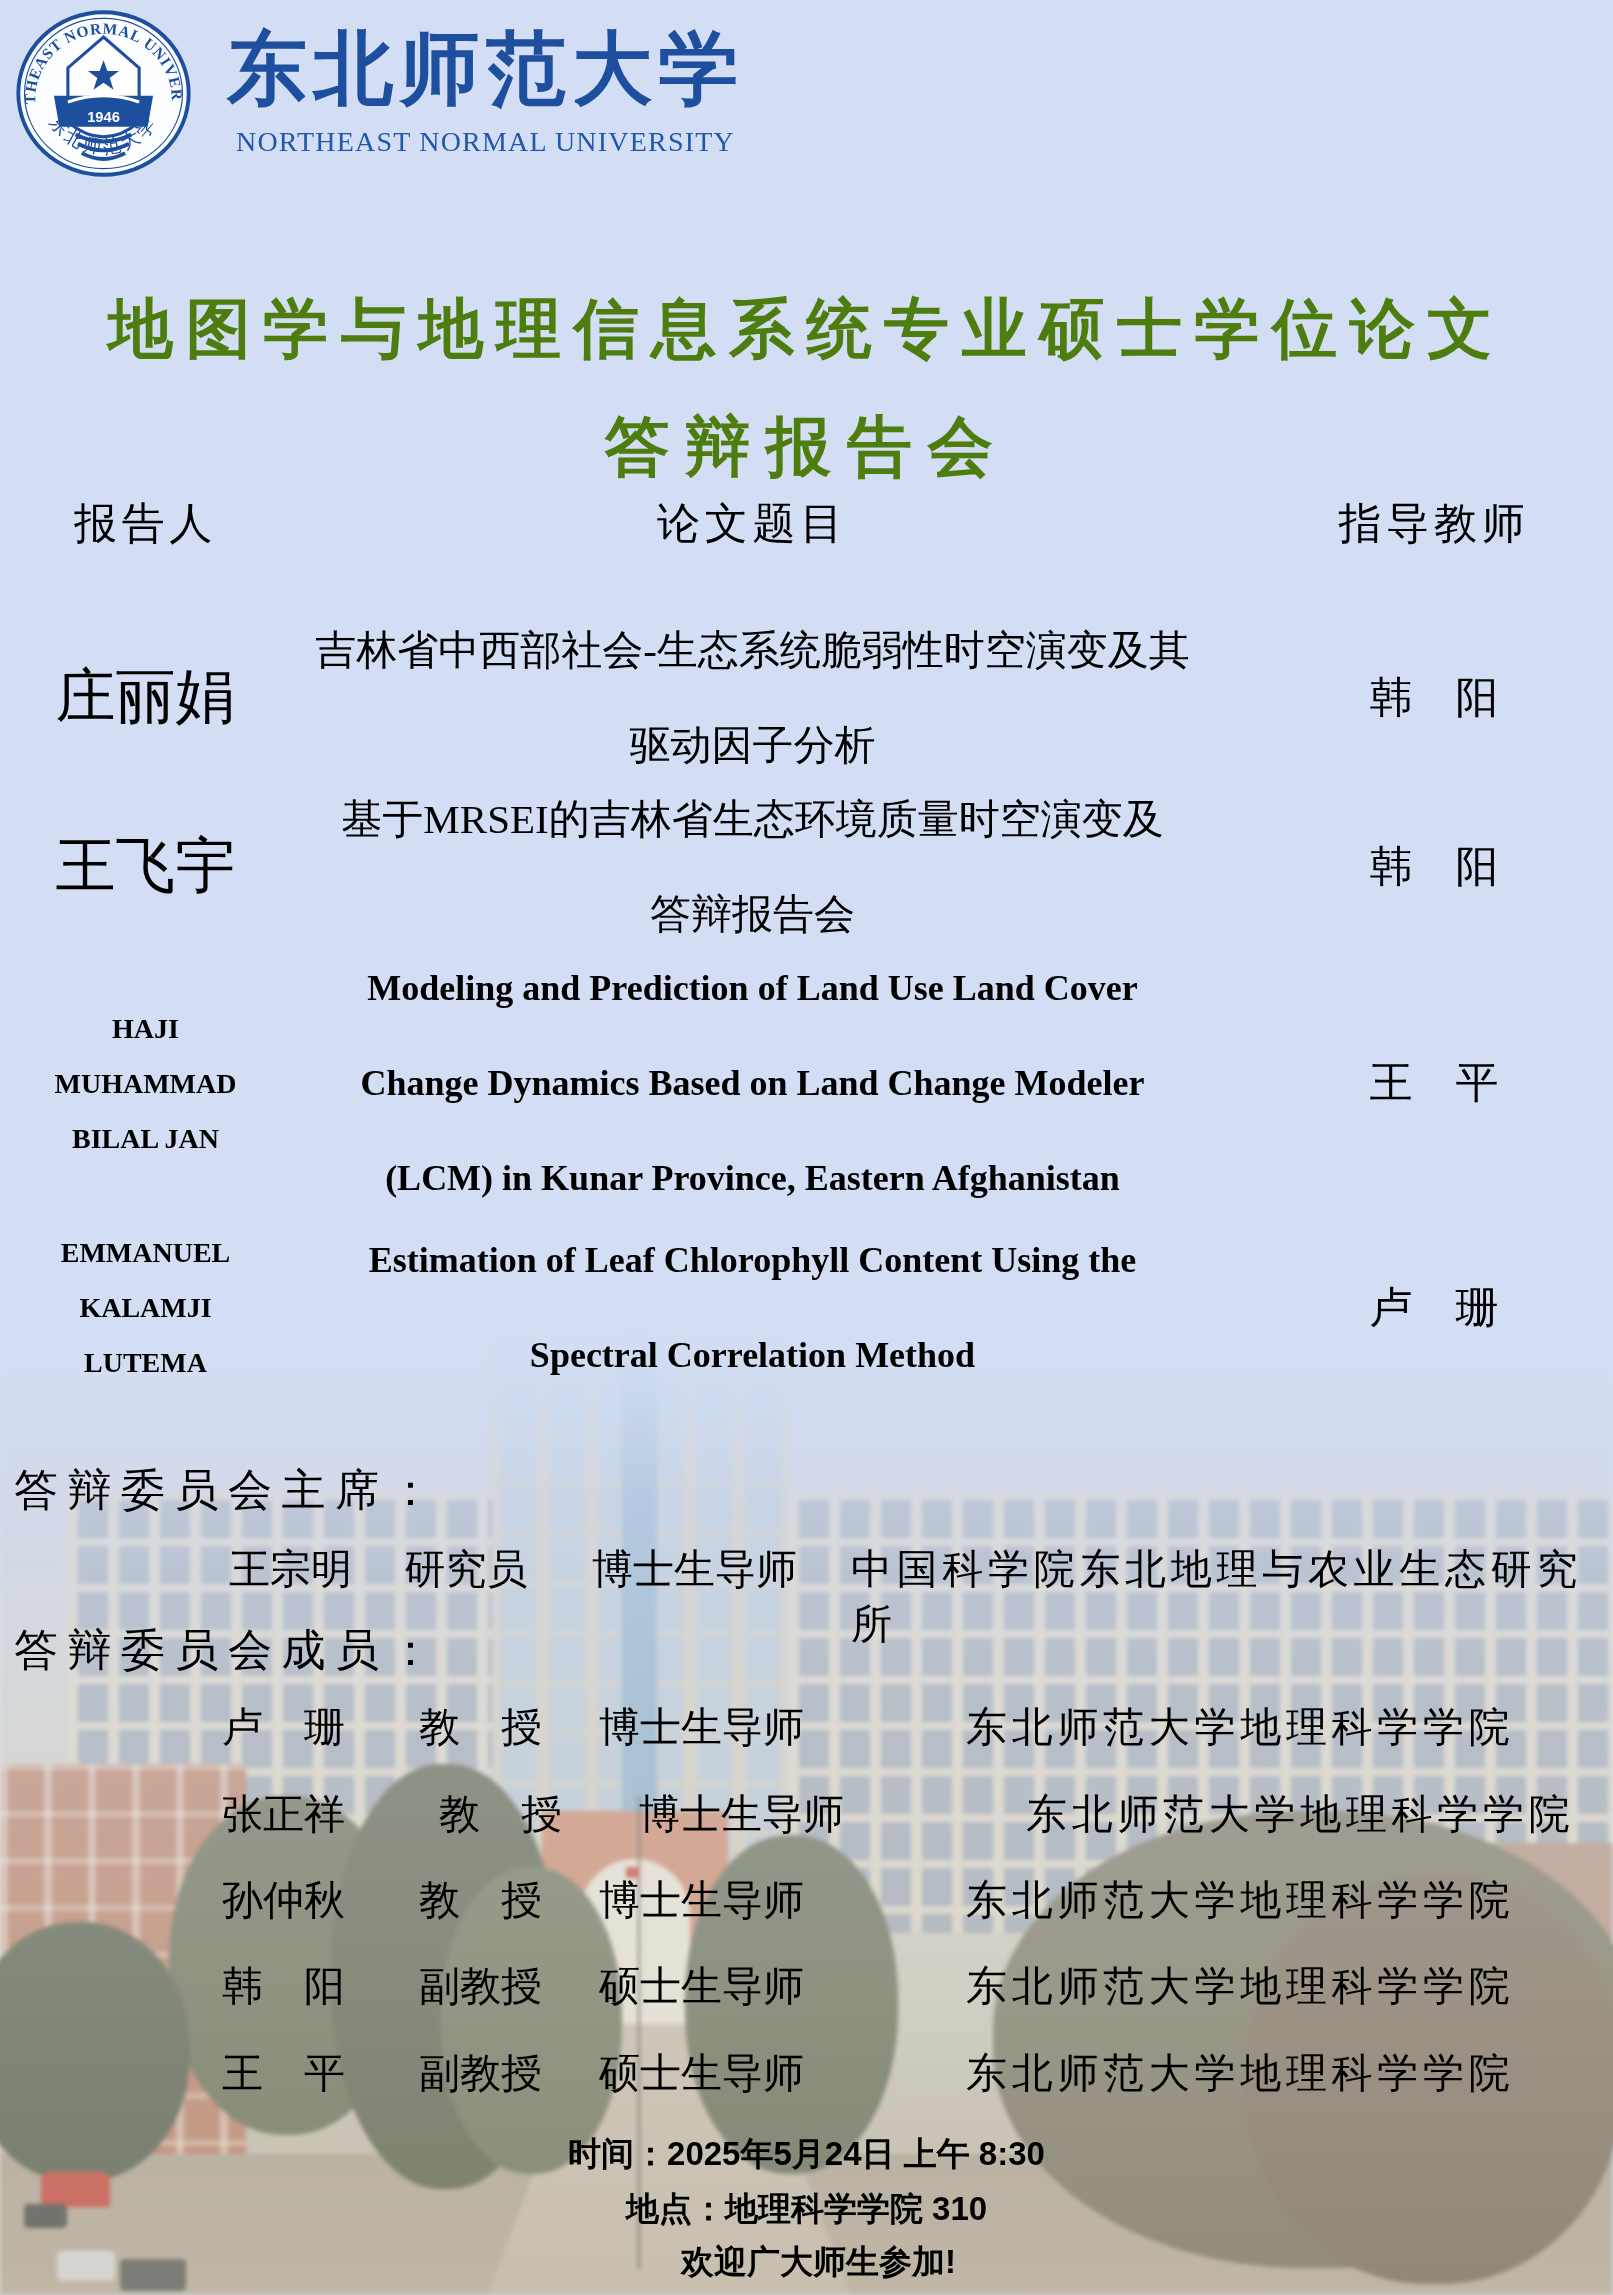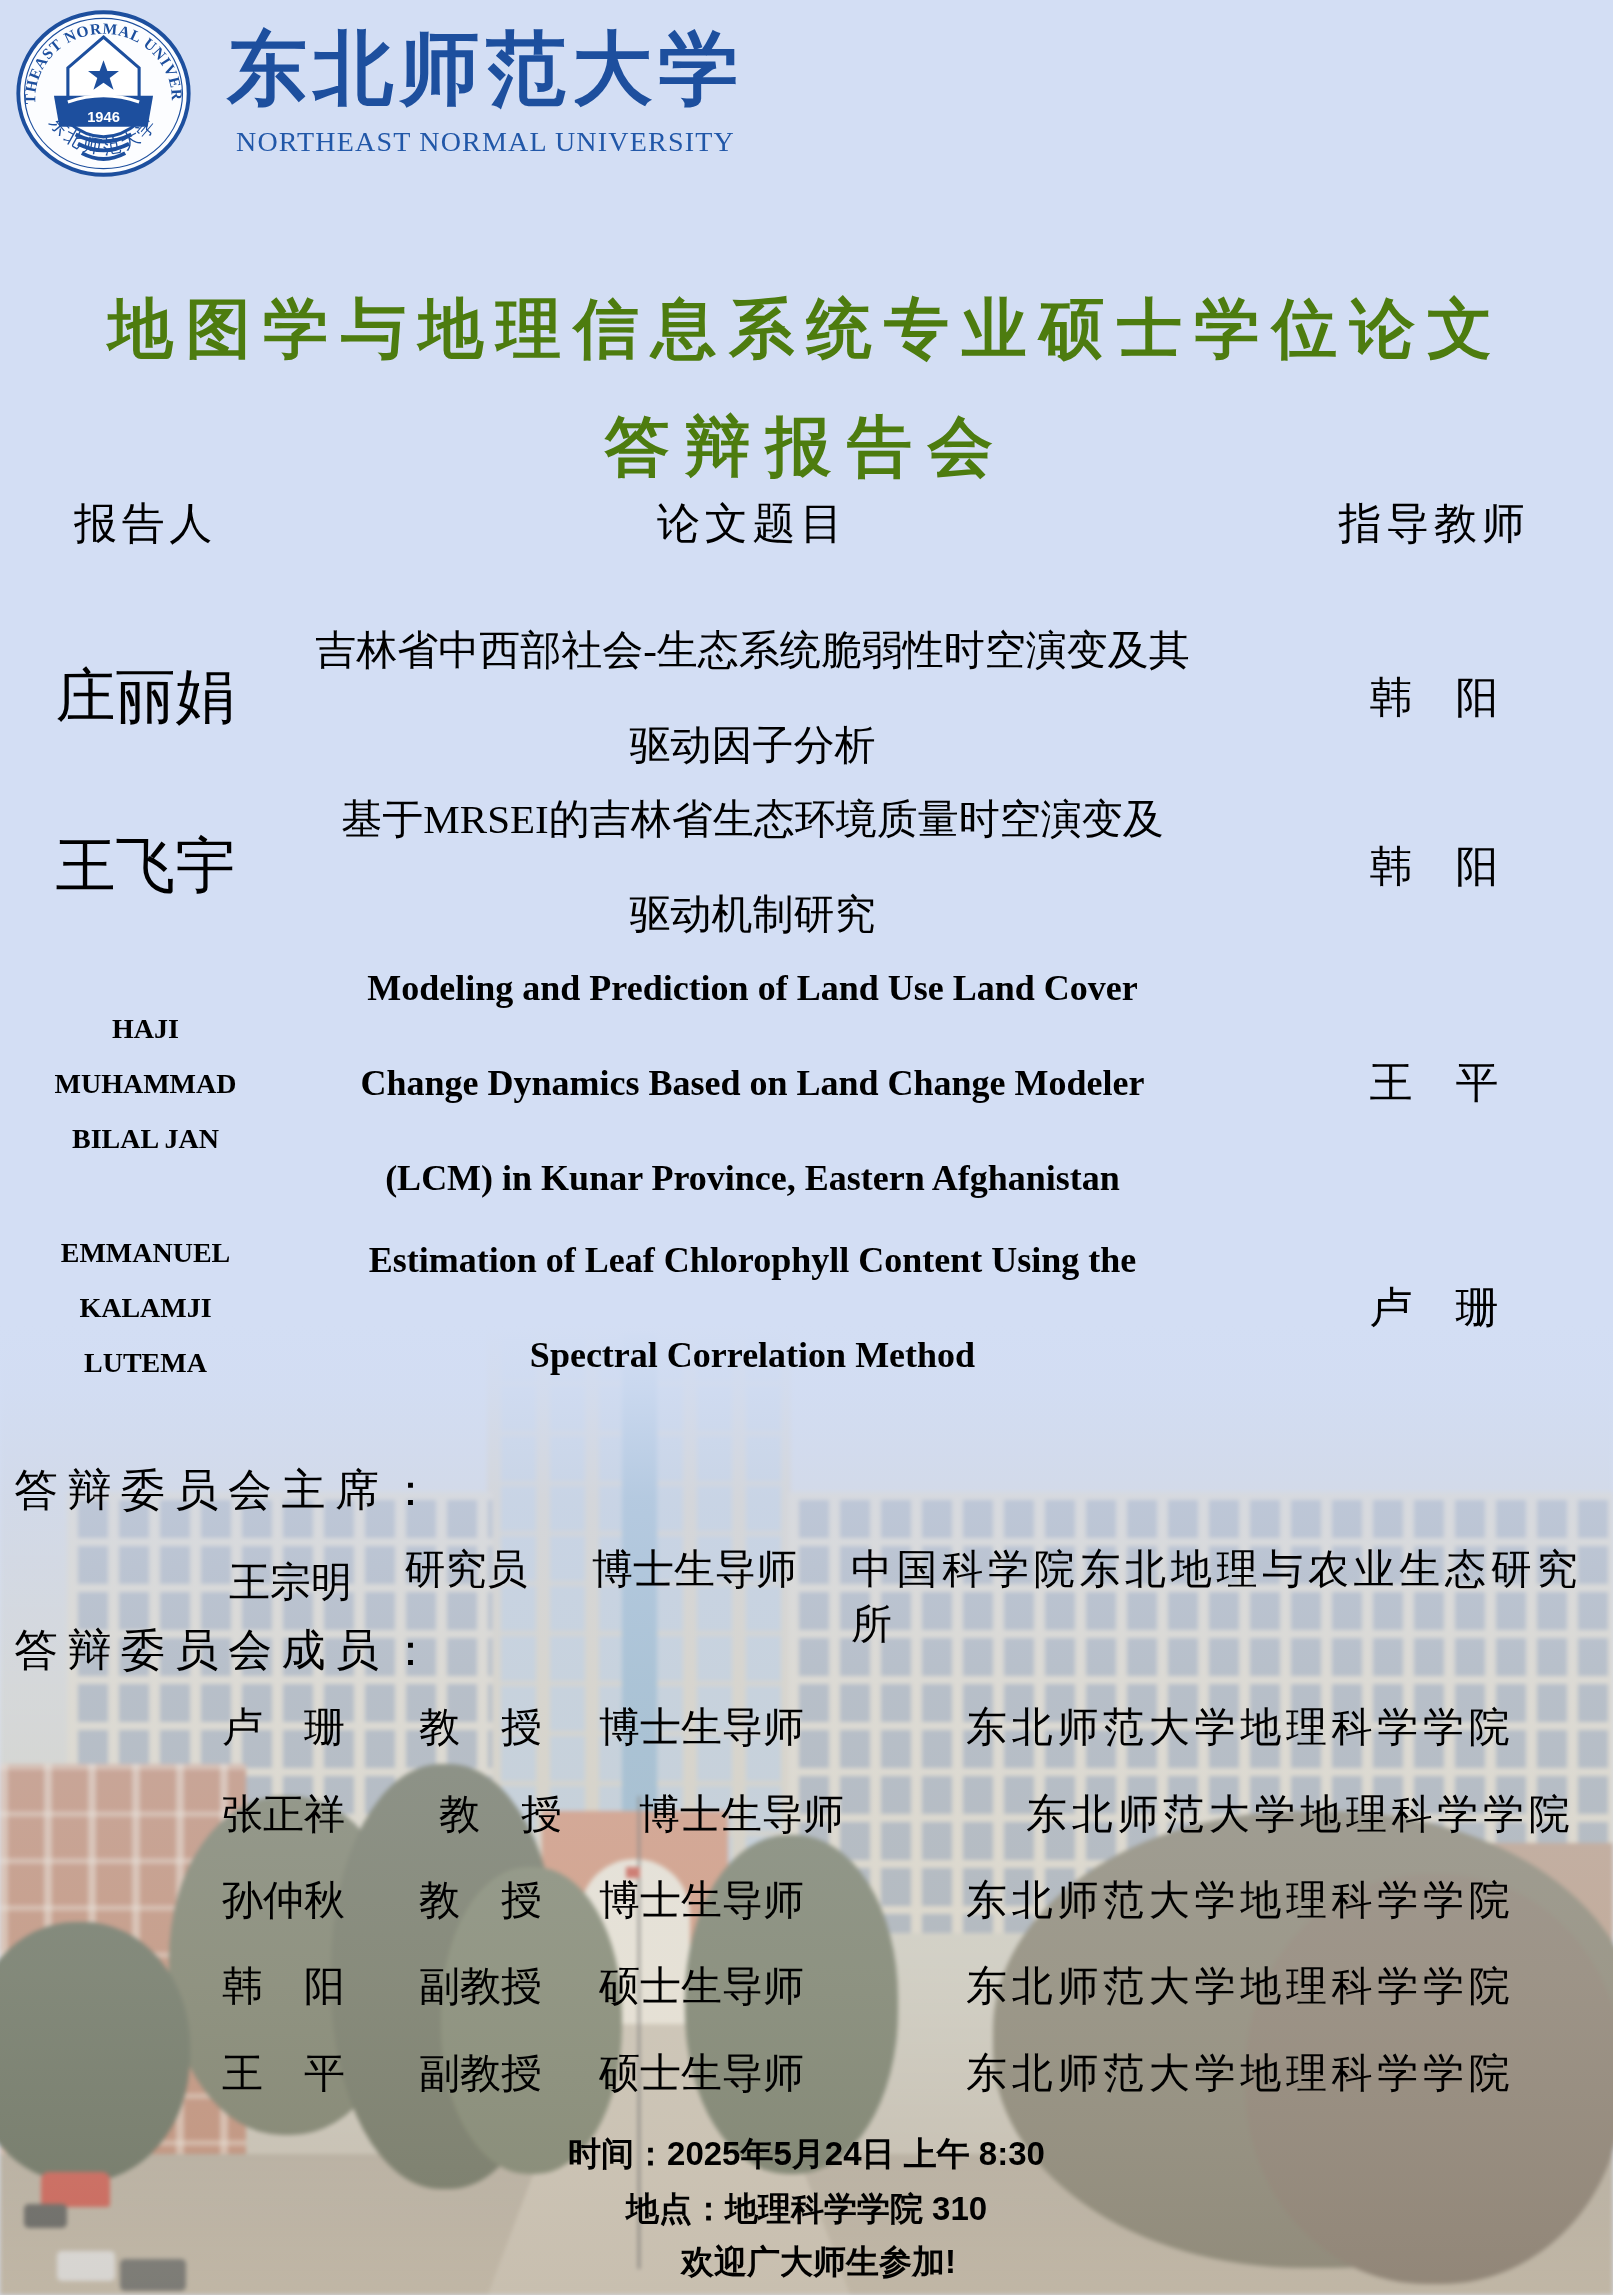--- a/index.html
+++ b/index.html
@@ -73,21 +73,21 @@
   .r2{top:776px;height:181px;}
   .r3{top:949px;height:268px;}
   .r4{top:1205px;height:205px;}
   
   .sec-heading{position:absolute;left:14px;font-size:44px;letter-spacing:9.5px;}
   .h-chair{top:1461px;}
   .h-members{top:1621px;}
   .crow{position:absolute;display:flex;font-size:41px;}
   .crow span{display:block;}
   .chair-row{left:229px;top:1542px;width:1384px;}
-  .chair-row .f-name{width:179px;margin-top:13px;}
+  .chair-row .f-name{width:179px;}
   .chair-row .f-title{width:191px;}
   .chair-row .f-role{width:264px;}
   .member-row{left:222px;width:1391px;}
   .member-row .f-name{width:197px;}
   .member-row .f-title{width:180px;}
   .member-row .f-role{width:367px;}
   .f-affil{letter-spacing:4.7px;}
   .m1{top:1700px;} .m2{top:1787px;gap:20px;} .m3{top:1873px;} .m4{top:1959px;} .m5{top:2046px;}
   
   .foot{position:absolute;left:0;width:1613px;text-align:center;
@@ -170,21 +170,21 @@
   <div class="trow r1">
     <div class="cell c-presenter pre">庄丽娟</div>
     <div class="cell c-thesis pre">吉林省中西部社会-生态系统脆弱性时空演变及其
 驱动因子分析</div>
     <div class="cell c-advisor">韩　阳</div>
   </div>
 
   <div class="trow r2">
     <div class="cell c-presenter pre">王飞宇</div>
     <div class="cell c-thesis pre">基于MRSEI的吉林省生态环境质量时空演变及
-驱动机制研究</div>
+答辩报告会</div>
     <div class="cell c-advisor">韩　阳</div>
   </div>
 
   <div class="trow r3">
     <div class="cell c-presenter pre en-name">HAJI
 MUHAMMAD
 BILAL JAN</div>
     <div class="cell c-thesis pre en-thesis">Modeling and Prediction of Land Use Land Cover
 Change Dynamics Based on Land Change Modeler
 (LCM) in Kunar Province, Eastern Afghanistan</div>

